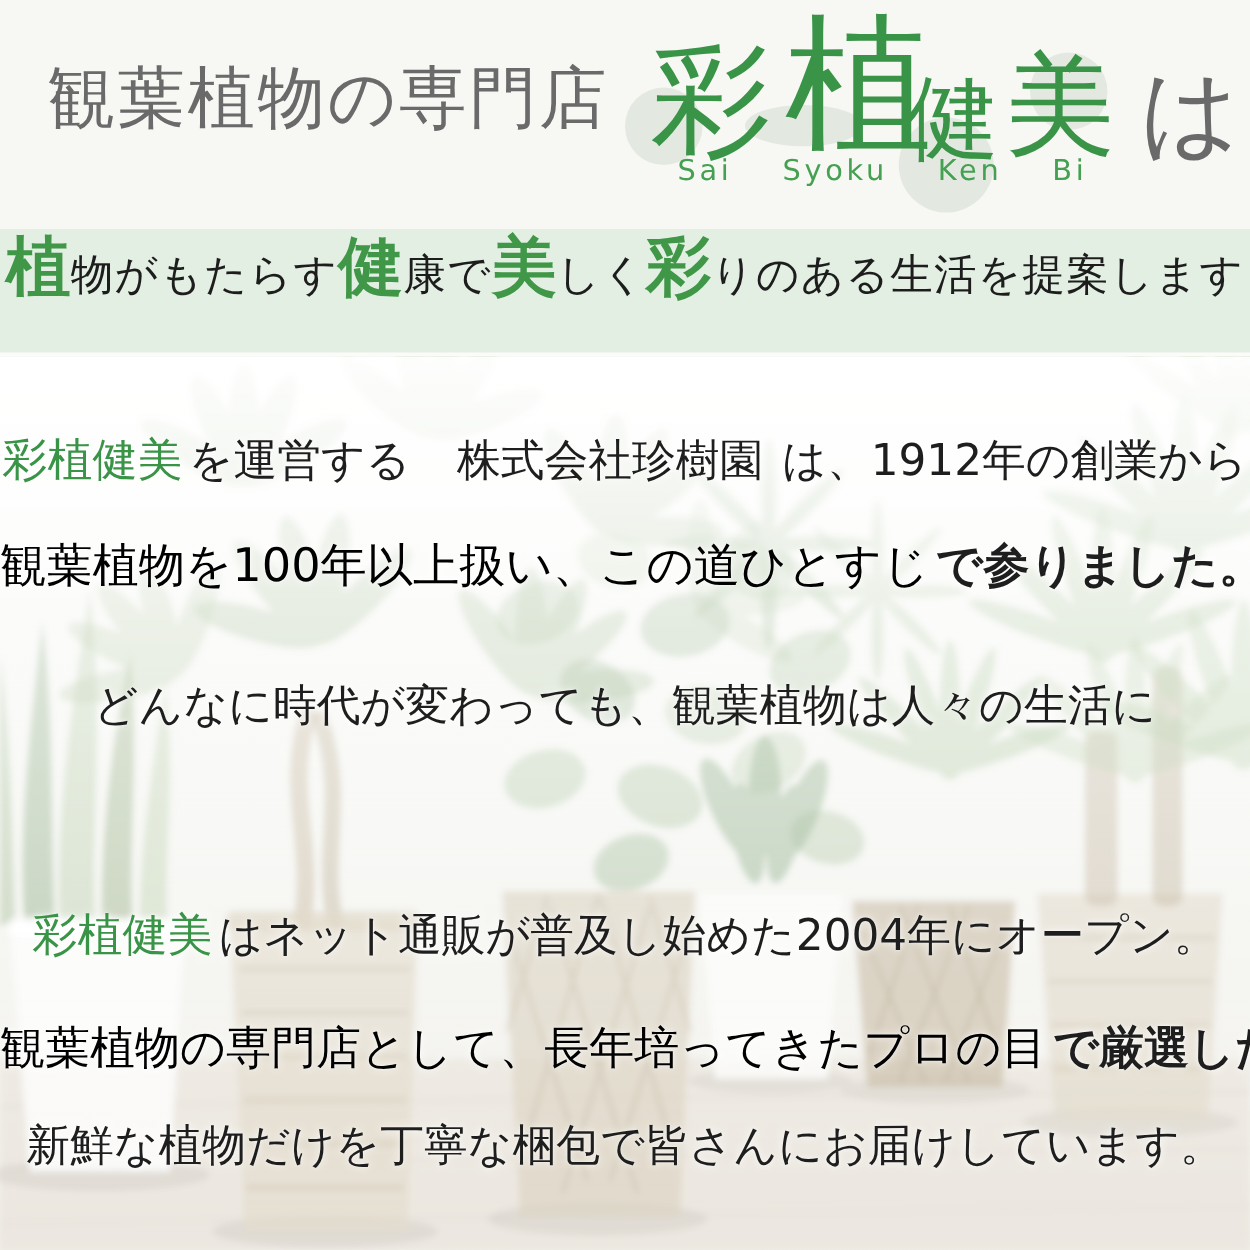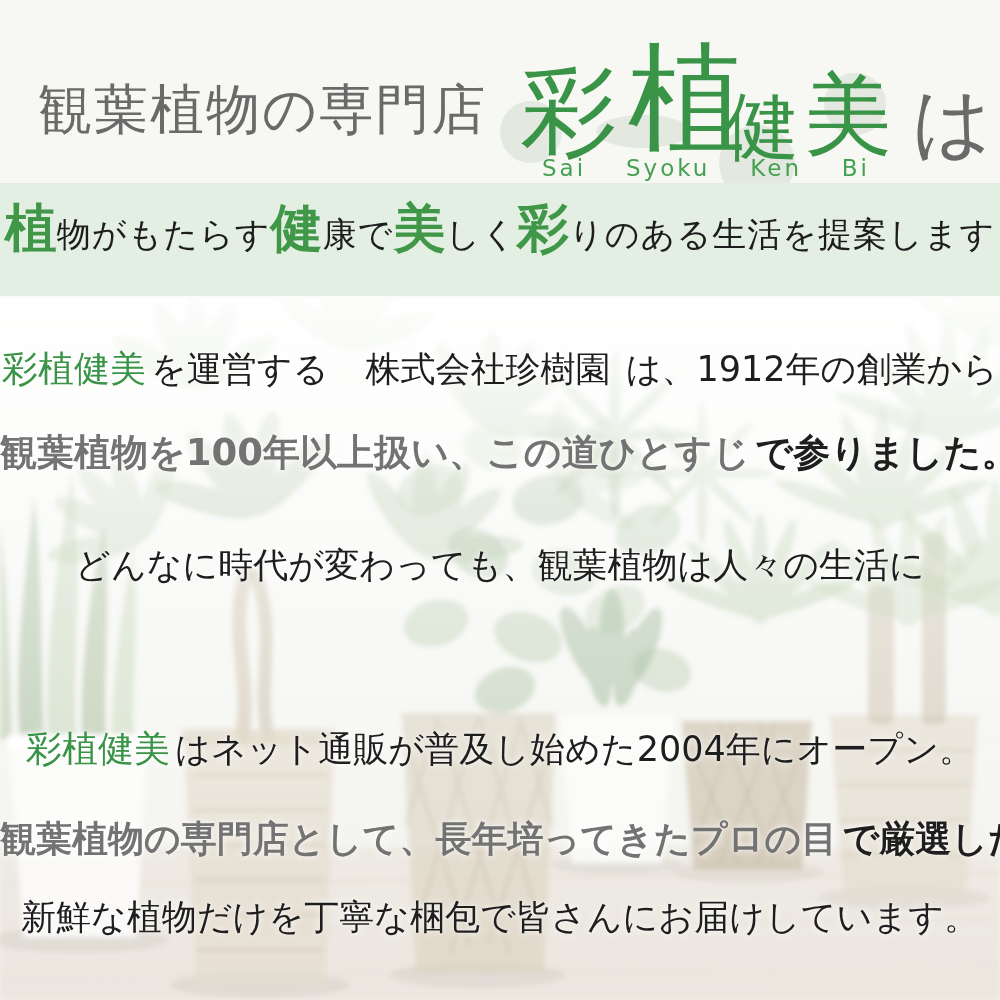--- a/index.html
+++ b/index.html
@@ -1,20 +1,20 @@
 <!DOCTYPE html>
 <html><head>
 <meta charset="utf-8">
 <style>
   html,body{margin:0;padding:0;}
   .page{position:relative;width:1000px;height:1000px;overflow:hidden;background:#f7f7f4;
         font-family:"DejaVu Sans","Liberation Sans",sans-serif;}
 
   
-  .banner-header{position:absolute;top:0;left:0;width:912px;height:183px;background:#f7f7f4;margin-top:31px;}
+  .banner-header{position:absolute;top:0;left:0;width:912px;height:183px;background:#f7f7f4;}
   .store-type{position:absolute;left:38px;top:52px;font-size:54px;line-height:1;color:#6a6a6a;
               letter-spacing:2px;z-index:2;}
   .logo-circle{position:absolute;border-radius:50%;background:#e3e9e1;z-index:1;}
   .c1{left:500px;top:70px;width:62px;height:62px;}
   .c2{left:596px;top:84px;width:94px;height:33px;}
   .c3{left:719px;top:94px;width:76px;height:76px;}
   .c4{left:824px;top:42px;width:62px;height:62px;}
   .brand-kanji{position:absolute;z-index:2;color:#3a9447;line-height:1;
                font-family:"DejaVu Serif","Liberation Serif",serif;}
   .k1{left:521px;top:32px;font-size:96px;}
@@ -23,31 +23,31 @@
   .k4{left:804px;top:40px;font-size:88px;}
   .romaji-row{position:absolute;left:542px;top:126px;width:328px;display:flex;
               justify-content:space-between;z-index:2;}
   .romaji-row span{font-size:23px;color:#45a052;letter-spacing:3px;line-height:1;text-align:center;}
   .particle-ha{position:absolute;left:912px;top:52px;font-size:78px;line-height:1;
                color:#6a6a6a;z-index:2;}
 
   
   .tagline-bar{position:absolute;top:183px;left:0;width:1000px;height:99px;background:#e4efe4;
                border-bottom:3px solid #fbfcfa;text-align:center;white-space:nowrap;
-               padding-top:14px;box-sizing:content-box;z-index:3;}
+               box-sizing:content-box;z-index:3;}
   .tag-em{font-size:52px;font-weight:bold;color:#3f9747;line-height:1.2;}
   .tag-plain{font-size:34px;color:#1d1d1d;line-height:1.2;letter-spacing:1px;}
 
   
   .intro-section{position:absolute;top:285px;left:0;width:1000px;height:715px;overflow:hidden;}
   .bg-photo{position:absolute;top:0;left:0;z-index:0;}
   .intro-line{position:absolute;width:100%;text-align:center;white-space:nowrap;z-index:2;
               line-height:1.2;text-shadow:0 0 7px rgba(255,255,255,.9),0 0 2px rgba(255,255,255,.7);}
   .t-black{font-size:35px;color:#1e1e1e;}
-  .t-green-bold{font-size:37px;font-weight:bold;color:#737373;}
+  .t-green-bold{font-size:37px;font-weight:normal;color:#000000;}
   .t-black-bold{font-size:37px;font-weight:bold;color:#1e1e1e;}
   .t-brand{font-size:36px;color:#3a9447;font-family:"DejaVu Serif","Liberation Serif",serif;}
   .gap-s{margin-left:10px;}
   .gap-m{margin-left:32px;}
   .L1{top:62px;}  .L2{top:146px;}  .L3{top:259px;}  .L4{top:335px;}
   .L5{top:442px;} .L6{top:532px;}  .L7{top:611px;}
   .L6 .t-green-bold,.L6 .t-black-bold{font-size:36px;}
 </style>
 </head>
 <body>

